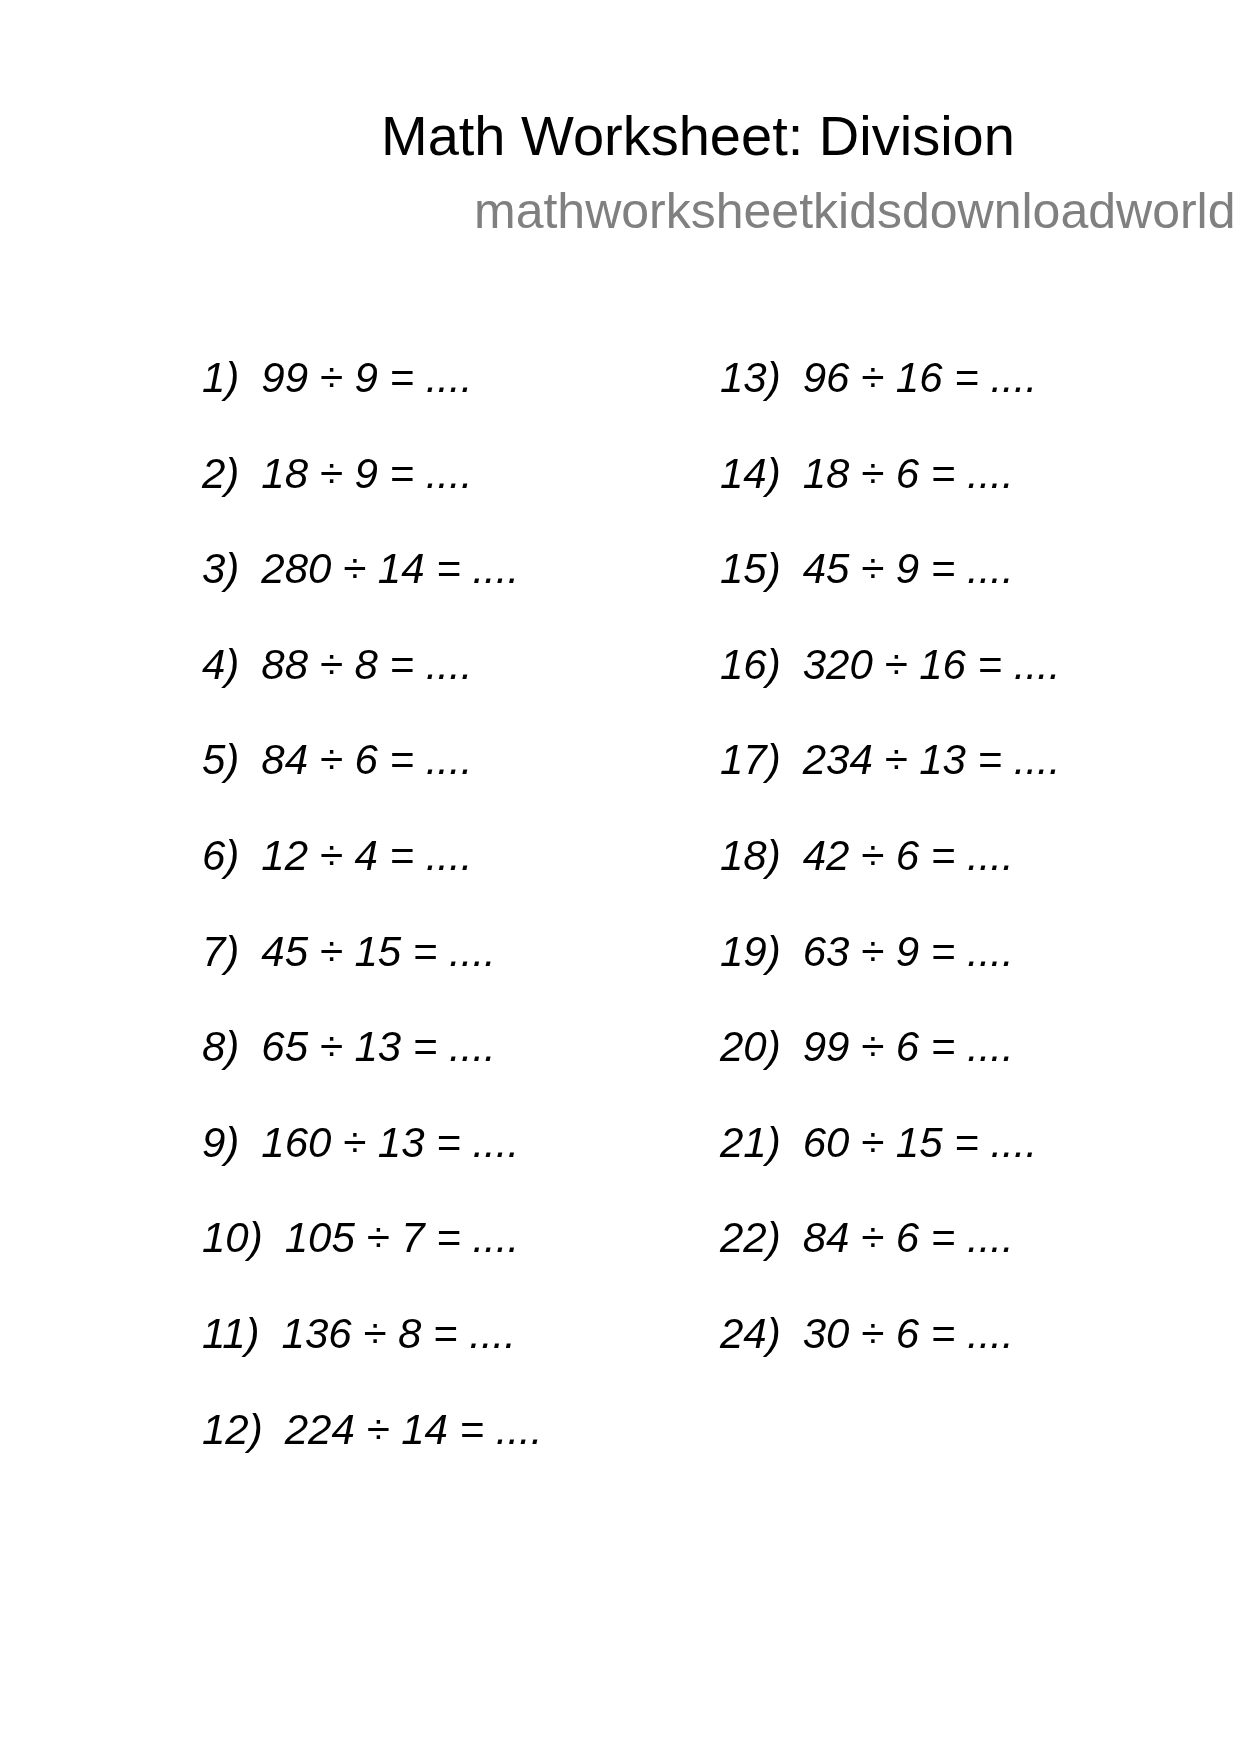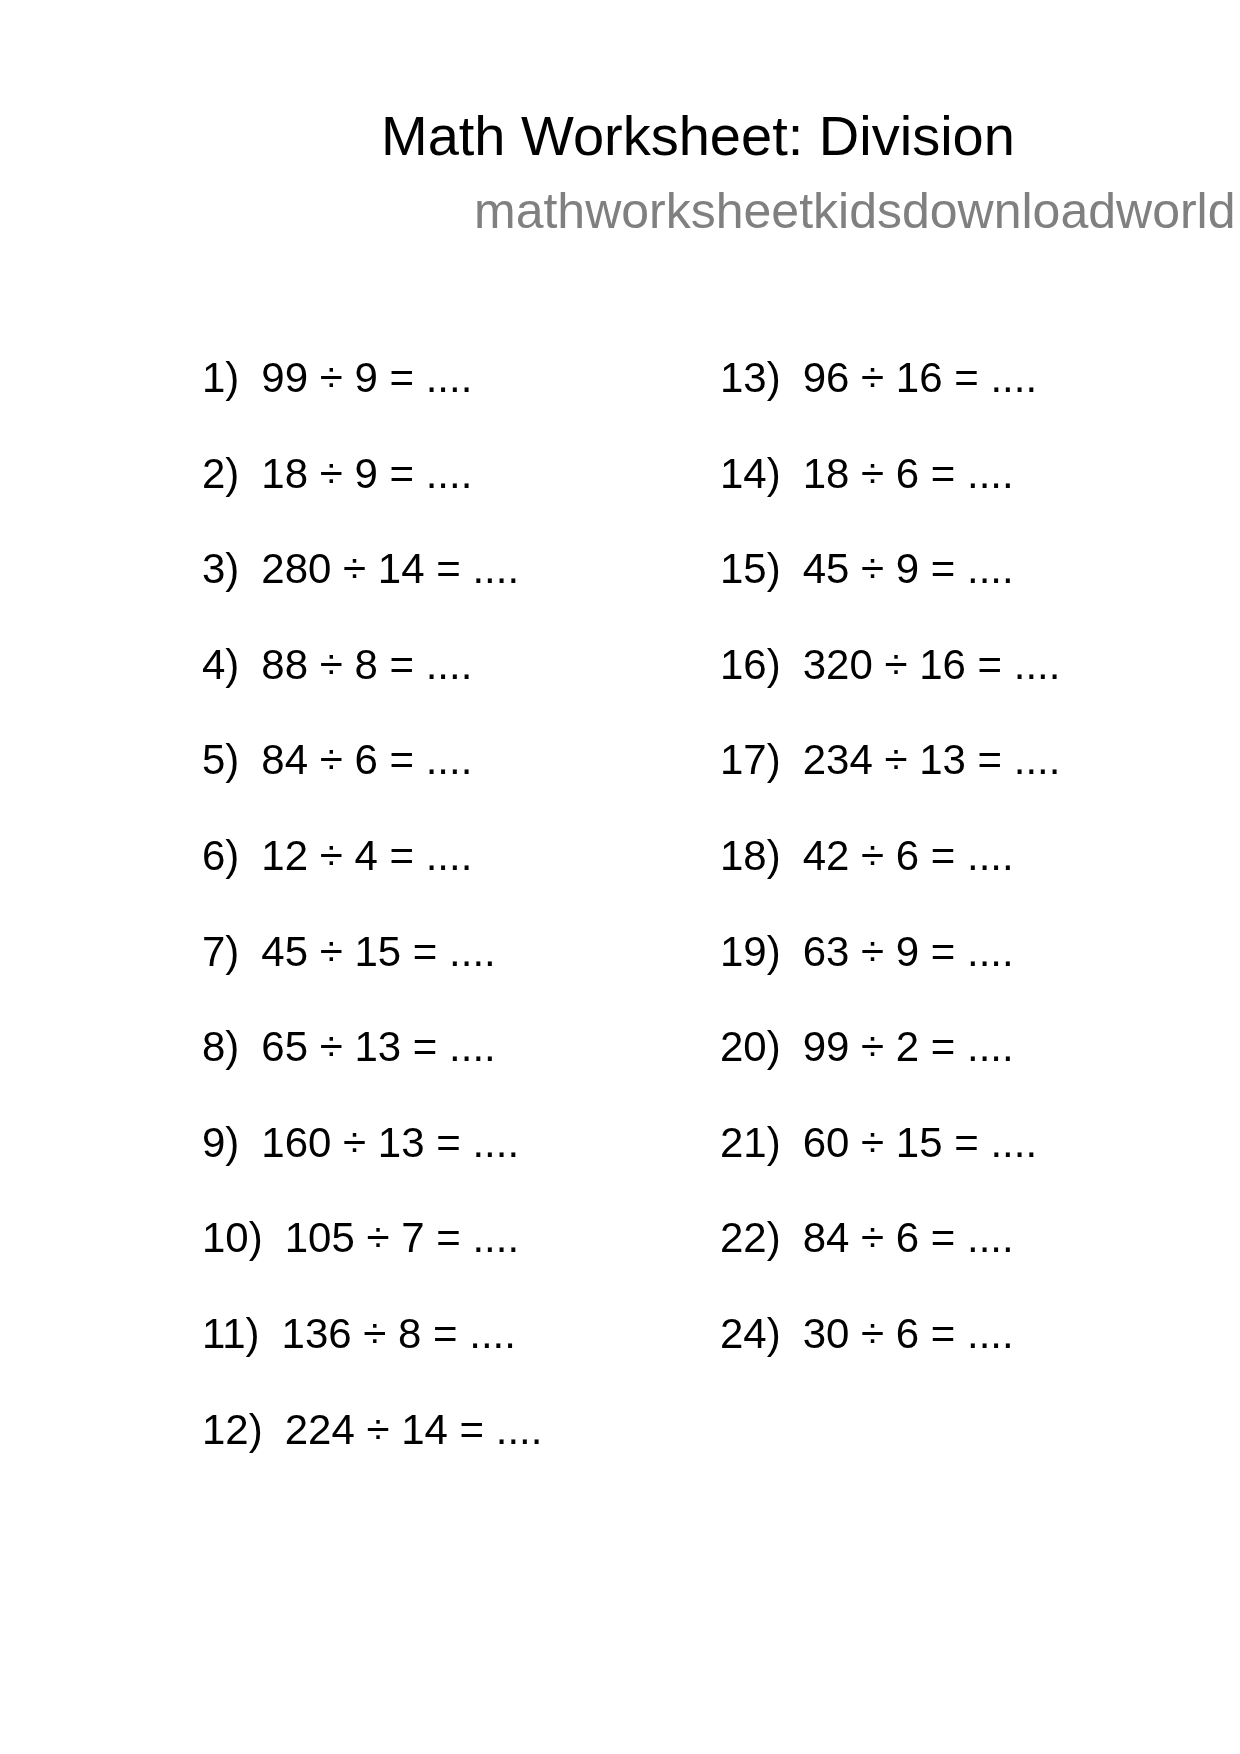--- a/index.html
+++ b/index.html
@@ -30,20 +30,21 @@
       left: 474px;
       top: 186px;
       font-size: 50px;
       line-height: 1;
       color: #808080;
       white-space: nowrap;
     }
     .column {
       position: absolute;
       top: 354px;
+      font-style: italic;
     }
     .col-left { left: 202px; }
     .col-right { left: 720px; }
     .problem {
       height: 95.6px;
       font-size: 42px;
       line-height: 48px;
       white-space: nowrap;
     }
     .num { display: inline-block; }
@@ -71,17 +72,17 @@
 </div>
 
 <div class="column col-right">
   <div class="problem"><span class="num">13)</span><span class="sp"></span><span>96 ÷ 16 = ....</span></div>
   <div class="problem"><span class="num">14)</span><span class="sp"></span><span>18 ÷ 6 = ....</span></div>
   <div class="problem"><span class="num">15)</span><span class="sp"></span><span>45 ÷ 9 = ....</span></div>
   <div class="problem"><span class="num">16)</span><span class="sp"></span><span>320 ÷ 16 = ....</span></div>
   <div class="problem"><span class="num">17)</span><span class="sp"></span><span>234 ÷ 13 = ....</span></div>
   <div class="problem"><span class="num">18)</span><span class="sp"></span><span>42 ÷ 6 = ....</span></div>
   <div class="problem"><span class="num">19)</span><span class="sp"></span><span>63 ÷ 9 = ....</span></div>
-  <div class="problem"><span class="num">20)</span><span class="sp"></span><span>99 ÷ 2 = ....</span></div>
+  <div class="problem"><span class="num">20)</span><span class="sp"></span><span>99 ÷ 6 = ....</span></div>
   <div class="problem"><span class="num">21)</span><span class="sp"></span><span>60 ÷ 15 = ....</span></div>
   <div class="problem"><span class="num">22)</span><span class="sp"></span><span>84 ÷ 6 = ....</span></div>
   <div class="problem"><span class="num">24)</span><span class="sp"></span><span>30 ÷ 6 = ....</span></div>
 </div>
 
 </body></html>

